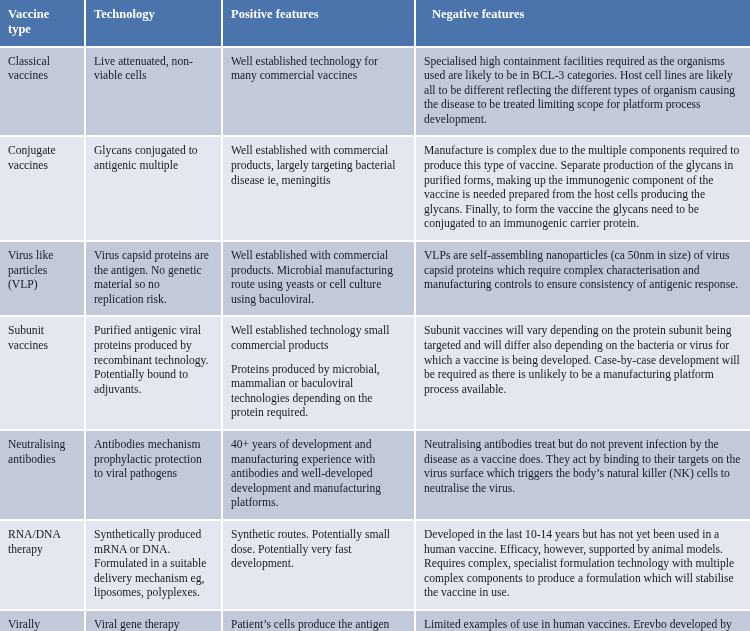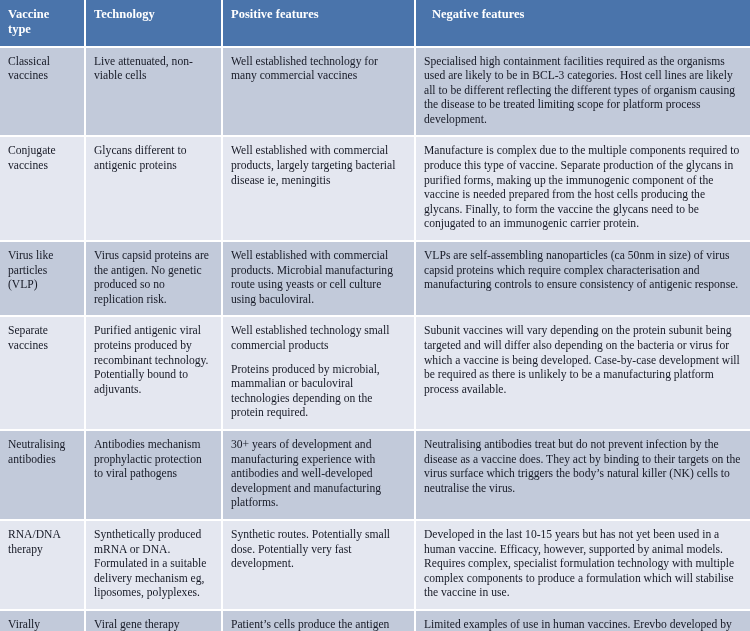--- a/index.html
+++ b/index.html
@@ -98,81 +98,81 @@
             <p>Well established technology for many commercial vaccines</p>
           </td>
           <td>
             <p>Specialised high containment facilities required as the organisms used are likely to be in BCL-3 categories. Host cell lines are likely all to be different reflecting the different types of organism causing the disease to be treated limiting scope for platform process development.</p>
           </td>
         </tr>
         <tr class="shade-light">
           <td class="cell-type">Conjugate
 vaccines</td>
           <td>
-            <p>Glycans different to antigenic proteins</p>
+            <p>Glycans conjugated to antigenic multiple</p>
           </td>
           <td>
             <p>Well established with commercial products, largely targeting bacterial disease ie, meningitis</p>
           </td>
           <td>
             <p>Manufacture is complex due to the multiple components required to produce this type of vaccine. Separate production of the glycans in purified forms, making up the immunogenic component of the vaccine is needed prepared from the host cells producing the glycans. Finally, to form the vaccine the glycans need to be conjugated to an immunogenic carrier protein.</p>
           </td>
         </tr>
         <tr class="shade-dark">
           <td class="cell-type">Virus like
 particles
 (VLP)</td>
           <td>
-            <p>Virus capsid proteins are the antigen. No genetic produced so no replication risk.</p>
+            <p>Virus capsid proteins are the antigen. No genetic material so no replication risk.</p>
           </td>
           <td>
             <p>Well established with commercial products. Microbial manufacturing route using yeasts or cell culture using baculoviral.</p>
           </td>
           <td>
             <p>VLPs are self-assembling nanoparticles (ca 50nm in size) of virus capsid proteins which require complex characterisation and manufacturing controls to ensure consistency of antigenic response.</p>
           </td>
         </tr>
         <tr class="shade-light">
-          <td class="cell-type">Separate
+          <td class="cell-type">Subunit
 vaccines</td>
           <td>
             <p>Purified antigenic viral proteins produced by recombinant technology. Potentially bound to adjuvants.</p>
           </td>
           <td>
             <p>Well established technology small commercial products</p>
             <p>Proteins produced by microbial, mammalian or baculoviral technologies depending on the protein required.</p>
           </td>
           <td>
             <p>Subunit vaccines will vary depending on the protein subunit being targeted and will differ also depending on the bacteria or virus for which a vaccine is being developed. Case-by-case development will be required as there is unlikely to be a manufacturing platform process available.</p>
           </td>
         </tr>
         <tr class="shade-dark">
           <td class="cell-type">Neutralising
 antibodies</td>
           <td>
             <p>Antibodies mechanism prophylactic protection to viral pathogens</p>
           </td>
           <td>
-            <p>30+ years of development and manufacturing experience with antibodies and well-developed development and manufacturing platforms.</p>
+            <p>40+ years of development and manufacturing experience with antibodies and well-developed development and manufacturing platforms.</p>
           </td>
           <td>
             <p>Neutralising antibodies treat but do not prevent infection by the disease as a vaccine does. They act by binding to their targets on the virus surface which triggers the body’s natural killer (NK) cells to neutralise the virus.</p>
           </td>
         </tr>
         <tr class="shade-light">
           <td class="cell-type">RNA/DNA
 therapy</td>
           <td>
             <p>Synthetically produced mRNA or DNA. Formulated in a suitable delivery mechanism eg, liposomes, polyplexes.</p>
           </td>
           <td>
             <p>Synthetic routes. Potentially small dose. Potentially very fast development.</p>
           </td>
           <td>
-            <p>Developed in the last 10-15 years but has not yet been used in a human vaccine. Efficacy, however, supported by animal models. Requires complex, specialist formulation technology with multiple complex components to produce a formulation which will stabilise the vaccine in use.</p>
+            <p>Developed in the last 10-14 years but has not yet been used in a human vaccine. Efficacy, however, supported by animal models. Requires complex, specialist formulation technology with multiple complex components to produce a formulation which will stabilise the vaccine in use.</p>
           </td>
         </tr>
         <tr class="shade-dark">
           <td class="cell-type">Virally
 vectored
 vaccines</td>
           <td>
             <p>Viral gene therapy delivery of DNA coding for the antigen eg, adenovirus gene therapy.</p>
           </td>
           <td>

